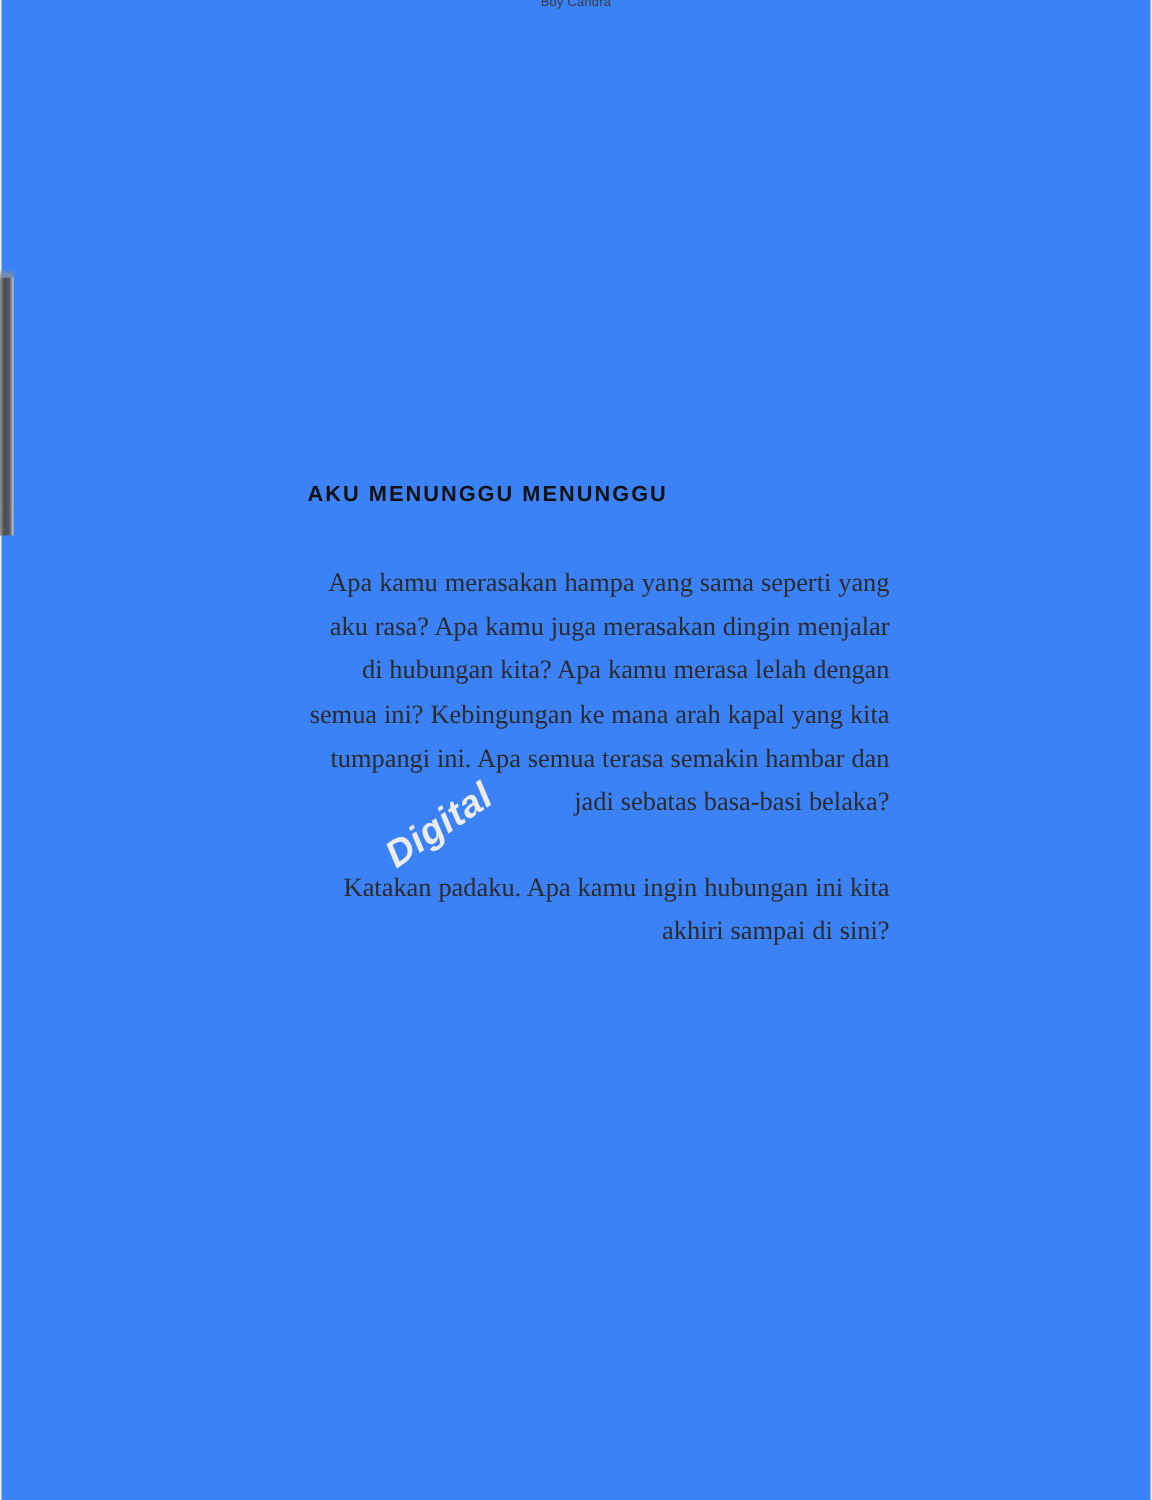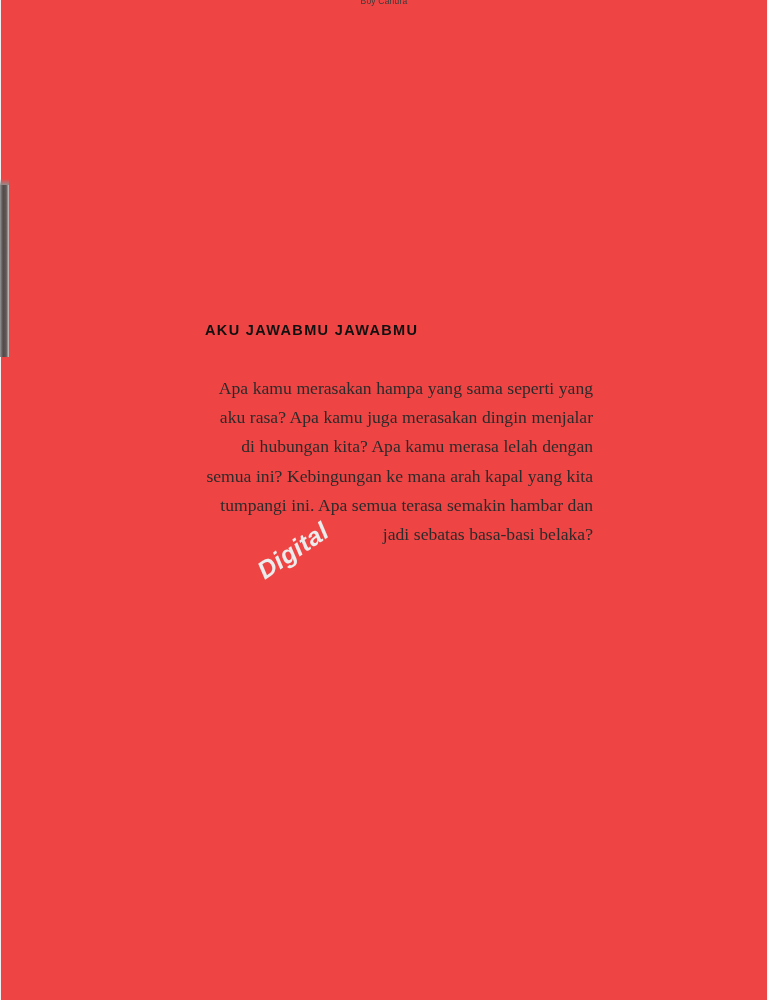--- a/index.html
+++ b/index.html
@@ -9,21 +9,21 @@
     background: #ffffff;
   }
   body {
     font-family: "Liberation Serif", "DejaVu Serif", serif;
   }
 
   #page {
     position: relative;
     width: 768px;
     height: 1000px;
-    background: #ef4444;
+    background: #3b82f6;
     overflow: hidden;
   }
 
   
   .gutter-shadow {
     position: absolute;
     left: 0;
     top: 185px;
     width: 9px;
     height: 172px;
@@ -131,21 +131,22 @@
   <div class="page-edge-right"></div>
 
   <div class="gutter-shadow"></div>
 
   <div class="running-header">Boy Candra</div>
 
   <div class="watermark">Digital</div>
 
   <div class="content">
 
-    <h1 class="poem-title">AKU JAWABMU JAWABMU</h1>
+    <h1 class="poem-title">AKU MENUNGGU MENUNGGU</h1>
 
     <p class="paragraph">Apa kamu merasakan hampa yang sama seperti yang aku rasa? Apa kamu juga merasakan dingin menjalar di hubungan kita? Apa kamu merasa lelah dengan semua ini? Kebingungan ke mana arah kapal yang kita tumpangi ini. Apa semua terasa semakin hambar dan jadi sebatas basa-basi belaka?</p>
 
 
+    <p class="paragraph">Katakan padaku. Apa kamu ingin hubungan ini kita akhiri sampai di sini?</p>
 
   </div>
 
 </div>
 
 </body></html>

